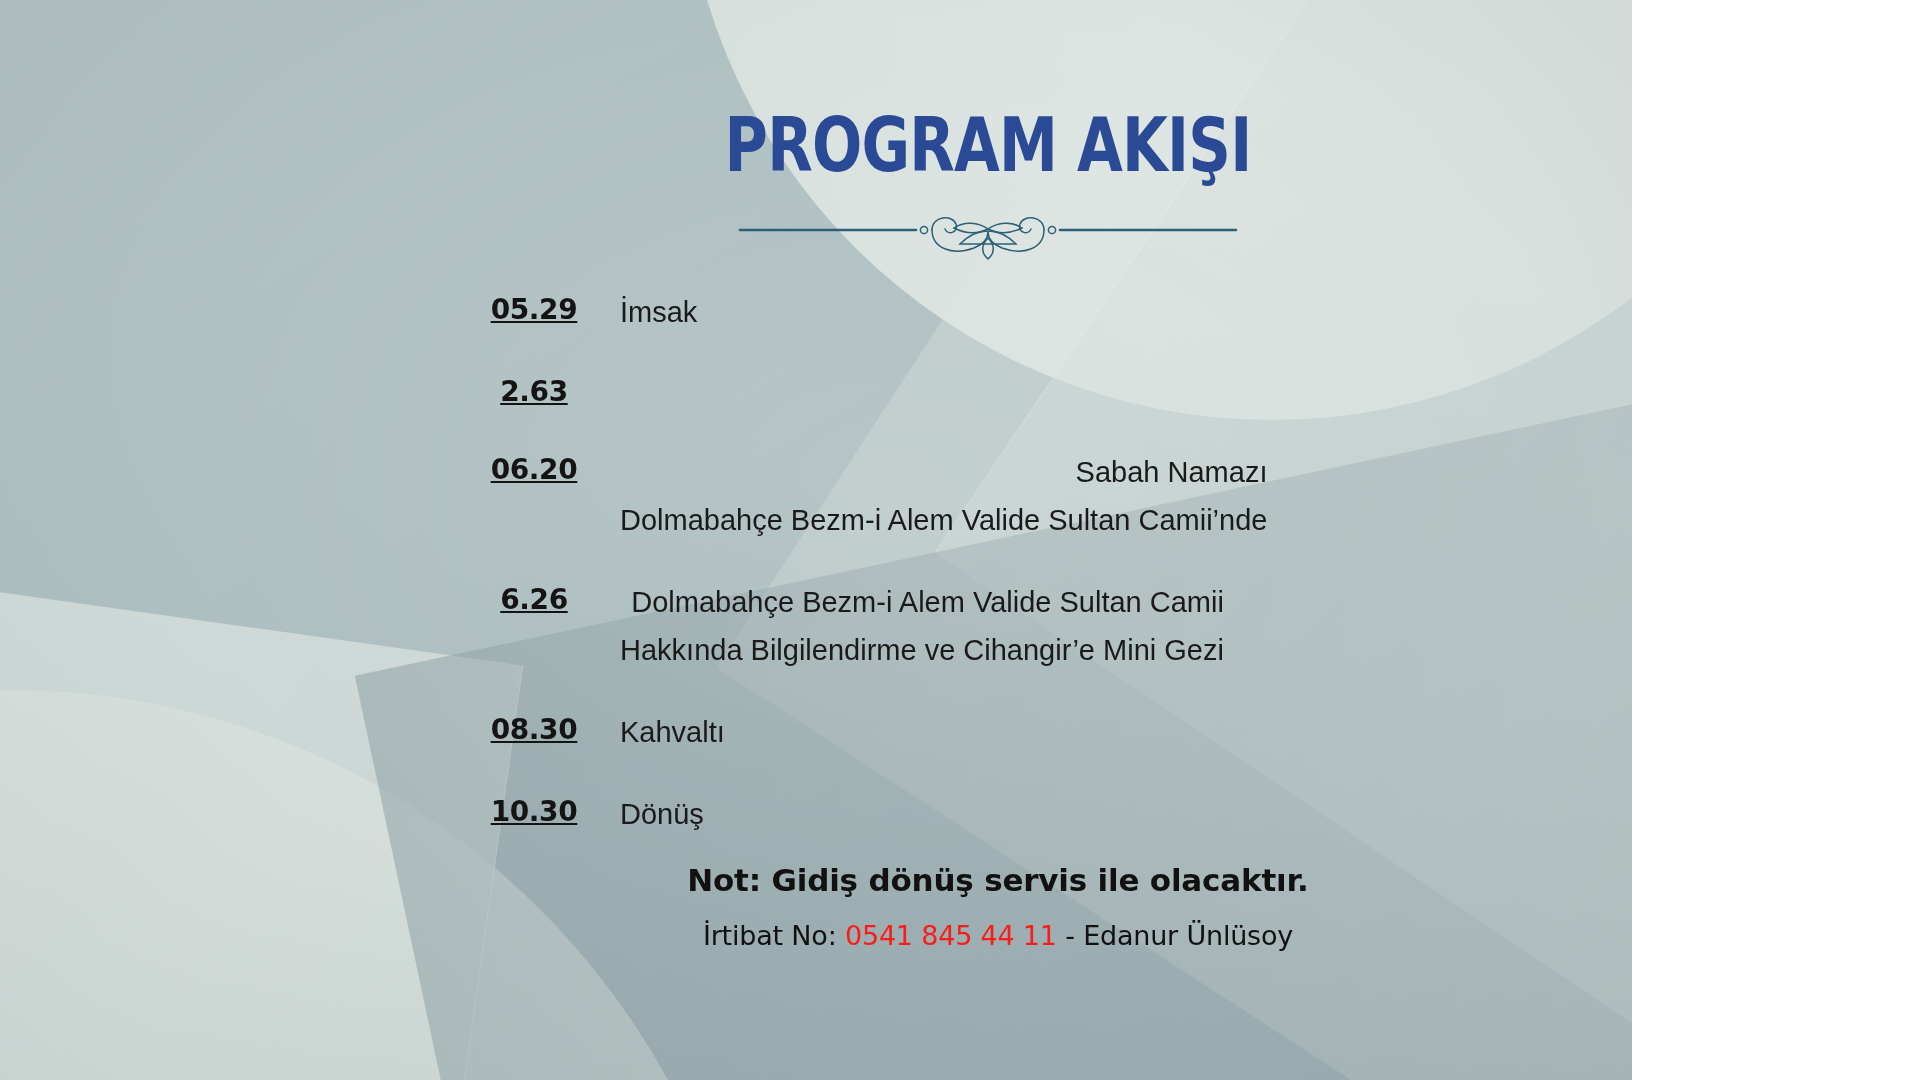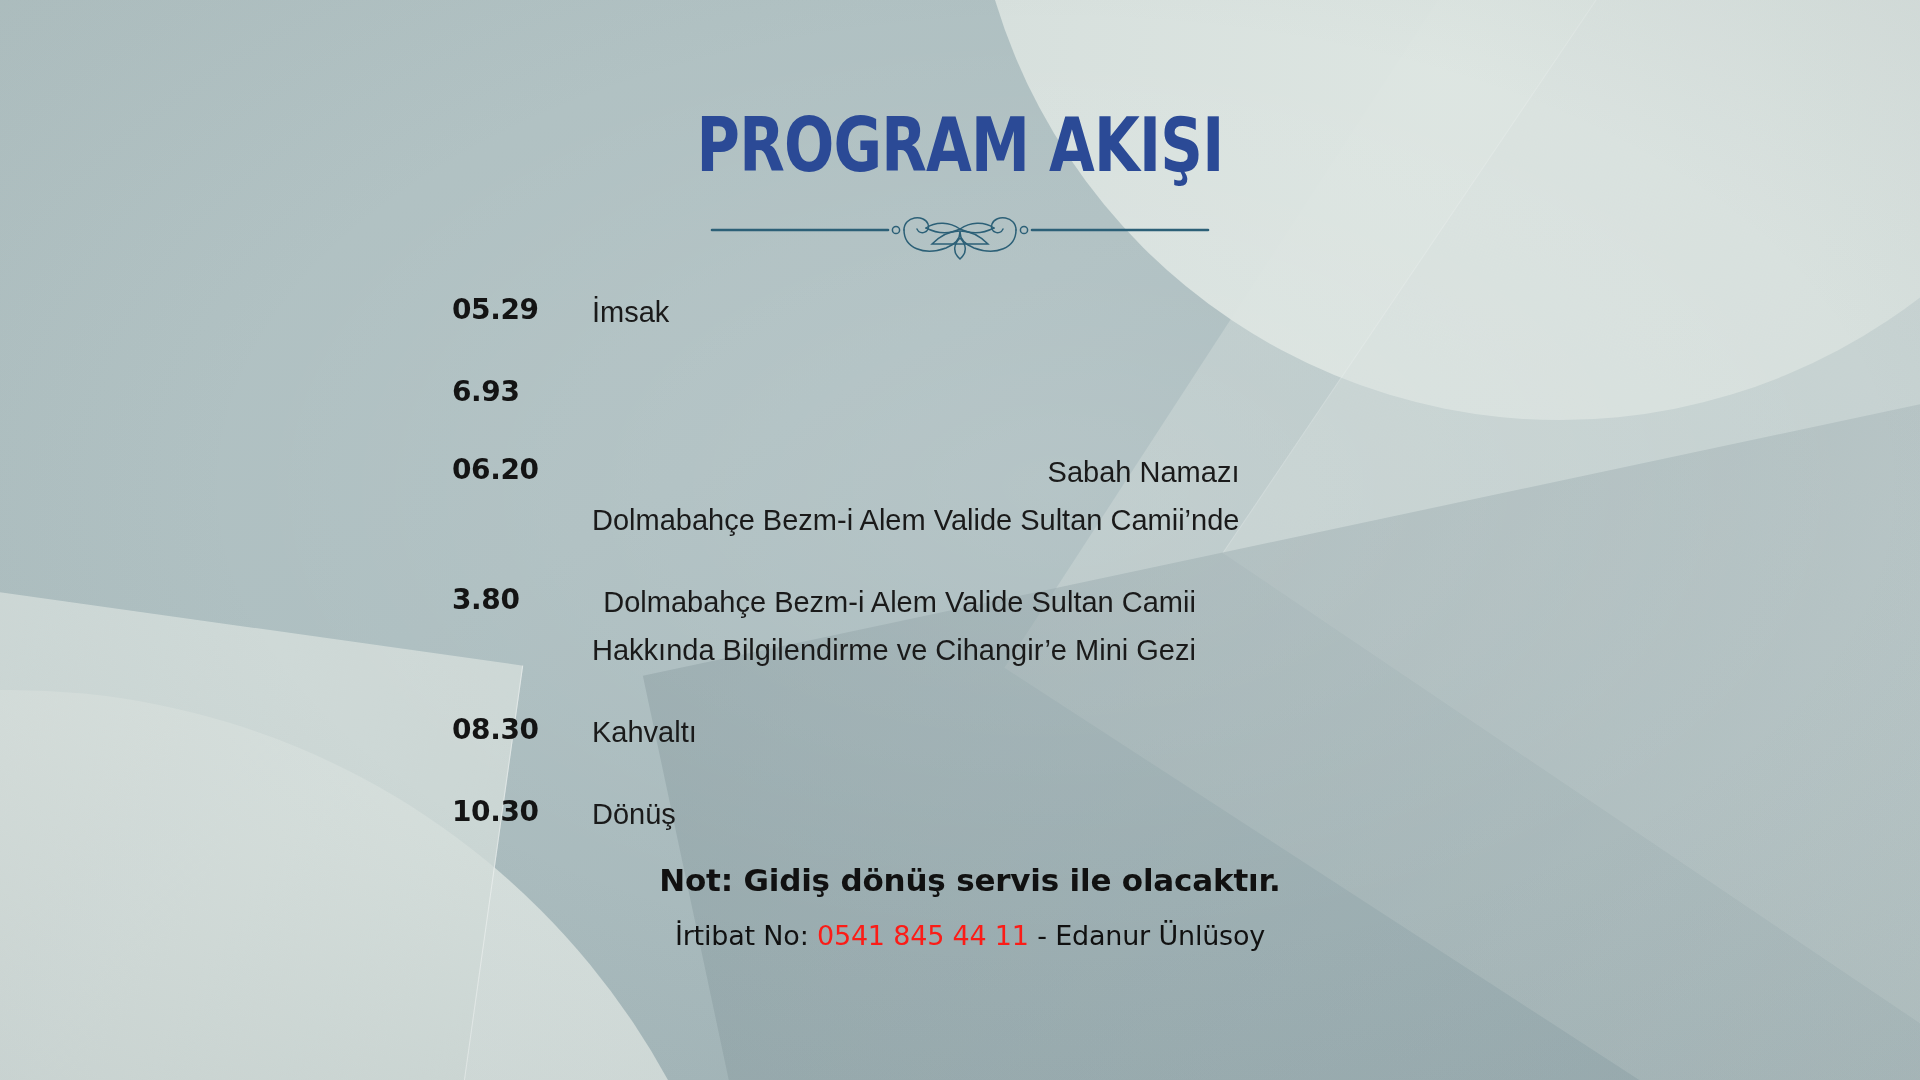--- a/index.html
+++ b/index.html
@@ -7,23 +7,24 @@
 
   html, body {
     width:1920px; height:1080px;
     overflow:hidden;
     font-family:"Liberation Sans", sans-serif;
   }
 
   
   #slide {
     position:relative;
-    width:1920px; height:1080px;
+    width:1632px; height:1080px;
     background:#fef9c3;
     overflow:hidden;
+    padding-left:28px;
   }
   .bg-layer { position:absolute; pointer-events:none; }
 
   
   #bg-base {
     inset:0;
     background:
       linear-gradient(150deg,#b4c4c5 0%, #aebfc1 40%, #9db0b4 100%);
   }
   
@@ -123,28 +124,29 @@
   }
   .row {
     display:flex;
     align-items:flex-start;
     margin-bottom:34px;
   }
   .row.two-line { margin-bottom:34px; }
   .time {
     width:108px;
     flex:0 0 108px;
-    text-align:left;
+    text-align:center;
     font-family:"DejaVu Sans", sans-serif;
     font-weight:700;
     font-size:28px;
     line-height:44px;
     letter-spacing:-.4px;
     color:#141414;
     white-space:nowrap;
+    text-decoration:underline;
   }
   .desc {
     margin-left:32px;
     font-family:"Liberation Sans", sans-serif;
     font-weight:400;
     font-size:29px;
     line-height:48px;
     color:#1a1a1a;
     white-space:nowrap;
   }
@@ -223,33 +225,33 @@
     <div id="schedule">
 
       <div class="row">
         <div class="time">05.29</div>
         <div class="desc">
           <span class="line">İmsak</span>
         </div>
       </div>
 
       <div class="row">
-        <div class="time">6.93</div>
+        <div class="time">2.63</div>
       </div>
 
       <div class="row two-line">
         <div class="time">06.20</div>
         <div class="desc">
           <span class="line">Sabah Namazı</span>
           <span class="line">Dolmabahçe Bezm-i Alem Valide Sultan Camii’nde</span>
         </div>
       </div>
 
       <div class="row two-line">
-        <div class="time">3.80</div>
+        <div class="time">6.26</div>
         <div class="desc">
           <span class="line">Dolmabahçe Bezm-i Alem Valide Sultan Camii</span>
           <span class="line">Hakkında Bilgilendirme ve Cihangir’e Mini Gezi</span>
         </div>
       </div>
 
       <div class="row">
         <div class="time">08.30</div>
         <div class="desc">
           <span class="line">Kahvaltı</span>

